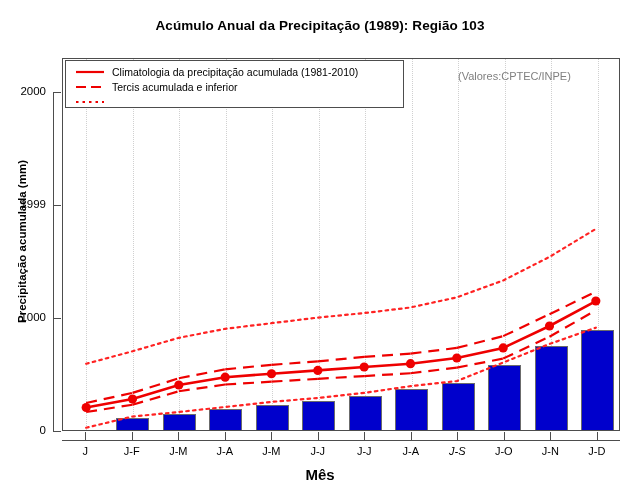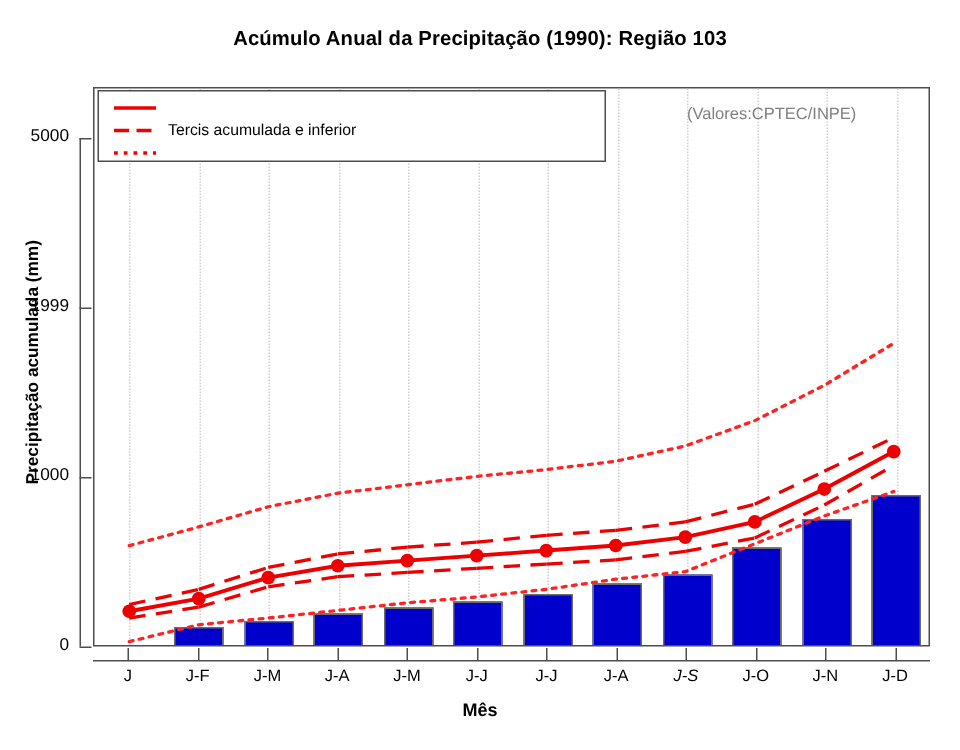--- a/index.html
+++ b/index.html
@@ -62,21 +62,21 @@
   }
   .ylabel{
     position:absolute;
     font-size:11.5px;font-weight:bold;color:#000;
     transform-origin:0 0;
     transform:rotate(-90deg);
     white-space:nowrap;
   }
   .xlabel{
     position:absolute;left:0;top:466px;width:640px;
-    text-align:center;font-size:12px;font-weight:bold;color:#000;
+    text-align:center;font-size:15px;font-weight:bold;color:#000;
   }
 
   
   .legend{
     position:absolute;left:65px;top:60px;
     width:339px;height:48px;
     border:1px solid #4d4d4d;
     background:#ffffff;
     box-sizing:border-box;
     padding:4px 0 0 0;
@@ -96,21 +96,21 @@
   .produto{
     position:absolute;left:458px;top:70px;
     font-size:11px;color:#808080;white-space:nowrap;
   }
 </style>
 </head>
 <body>
 
 <div id="page">
 
-  <div class="chart-title">Acúmulo Anual da Precipitação (1990): Região 103</div>
+  <div class="chart-title">Acúmulo Anual da Precipitação (1989): Região 103</div>
 
   <div class="plot-frame">
     <div class="plot-inner" id="plot-inner">
       <div id="gridlines">
           <div class="gridline" style="left: 23.25px;"></div>
           <div class="gridline" style="left: 69.75px;"></div>
           <div class="gridline" style="left: 116.25px;"></div>
           <div class="gridline" style="left: 162.75px;"></div>
           <div class="gridline" style="left: 209.25px;"></div>
           <div class="gridline" style="left: 255.75px;"></div>
@@ -179,21 +179,21 @@
 
   <div id="yticks">
       <div class="axis-line" style="left: 53px; top: 91.9091px; width: 1px; height: 339.091px;"></div>
       <div class="tick" style="left: 53px; top: 431px; width: 8px; height: 1px;"></div>
       <div class="ytick-label" style="left: 0px; width: 46px; top: 424px;">0</div>
       <div class="tick" style="left: 53px; top: 318px; width: 8px; height: 1px;"></div>
       <div class="ytick-label" style="left: 0px; width: 46px; top: 311px;">1000</div>
       <div class="tick" style="left: 53px; top: 204.9px; width: 8px; height: 1px;"></div>
       <div class="ytick-label" style="left: 0px; width: 46px; top: 197.9px;">1999</div>
       <div class="tick" style="left: 53px; top: 91.9px; width: 8px; height: 1px;"></div>
-      <div class="ytick-label" style="left: 0px; width: 46px; top: 84.9px;">5000</div>
+      <div class="ytick-label" style="left: 0px; width: 46px; top: 84.9px;">2000</div>
     </div>
   <div id="xticks">
       <div class="axis-line" style="left: 62px; top: 440px; width: 558px; height: 1px;"></div>
       <div class="tick" style="left: 85.3px; top: 432px; width: 1px; height: 8px;"></div>
       <div class="xtick-label" style="left: 55.3px; width: 60px; top: 445px;">J</div>
       <div class="tick" style="left: 131.8px; top: 432px; width: 1px; height: 8px;"></div>
       <div class="xtick-label" style="left: 101.8px; width: 60px; top: 445px;">J-F</div>
       <div class="tick" style="left: 178.3px; top: 432px; width: 1px; height: 8px;"></div>
       <div class="xtick-label" style="left: 148.3px; width: 60px; top: 445px;">J-M</div>
       <div class="tick" style="left: 224.8px; top: 432px; width: 1px; height: 8px;"></div>
@@ -219,20 +219,21 @@
   <div class="ylabel" id="ylabel" style="left: 16px; top: 322.5px;">Precipitação acumulada (mm)</div>
   <div class="xlabel">Mês</div>
 
   <div class="legend">
     <div class="legend-row">
       <span class="legend-key">
         <svg width="32" height="12">
             <line x1="2" y1="6" x2="30" y2="6" stroke="#EE0000" stroke-width="2.2"></line>
           </svg>
       </span>
+      <span class="legend-text">Climatologia da precipitação acumulada (1981-2010)</span>
     </div>
     <div class="legend-row">
       <span class="legend-key">
         <svg width="32" height="12">
             <line x1="2" y1="6" x2="30" y2="6" stroke="#EE0000" stroke-width="2.2" stroke-dasharray="10,5"></line>
           </svg>
       </span>
       <span class="legend-text">Tercis acumulada e inferior</span>
     </div>
     <div class="legend-row">

